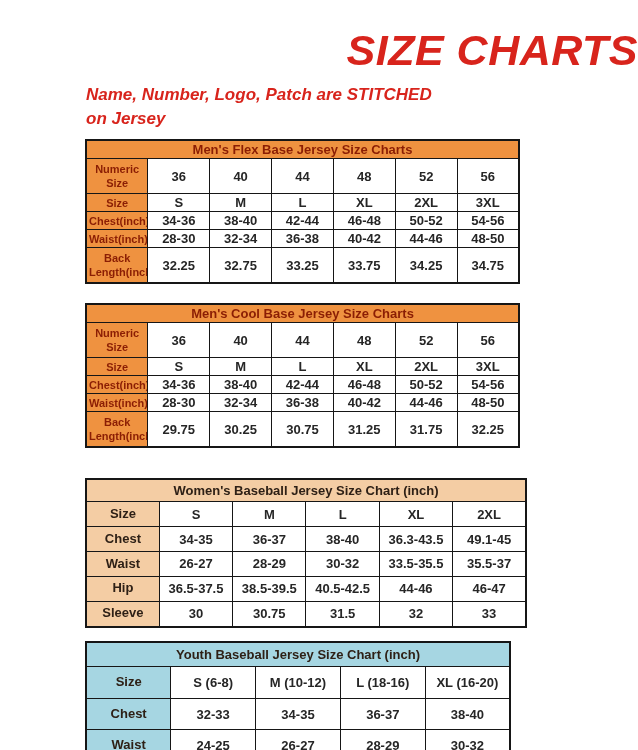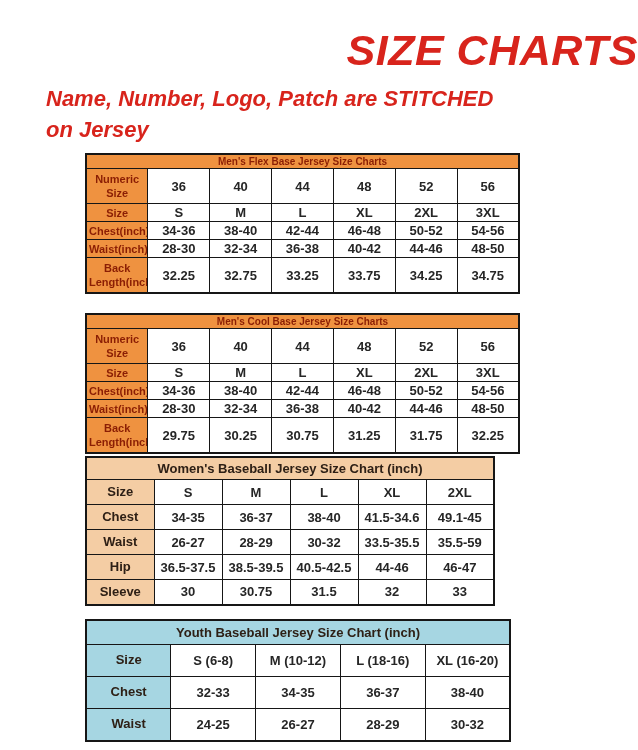--- a/index.html
+++ b/index.html
@@ -6,47 +6,47 @@
   body{
     width:638px;height:750px;background:#ffffff;overflow:hidden;
     font-family:"Liberation Sans",sans-serif;font-weight:bold;
   }
   .page-title{
     margin:26px 0 0 0;text-align:right;
     font-size:43px;font-style:italic;font-weight:bold;letter-spacing:0.5px;
     color:var(--title_red);
   }
   .page-subtitle{
-    margin:8px 0 0 46px;width:470px;
-    font-size:22px;font-style:italic;font-weight:bold;line-height:1.42;
+    margin:8px 0 0 86px;width:470px;
+    font-size:17px;font-style:italic;font-weight:bold;line-height:1.42;
     color:var(--title_red);white-space:pre-line;
   }
   .tables-wrap{margin-left:85px;}
   table.size-table{
     border-collapse:collapse;table-layout:fixed;
     border:2px solid var(--border);
   }
   table.size-table td{
     border:1.5px solid var(--border);
     text-align:center;vertical-align:middle;
     overflow:hidden;
   }
   .t-title{font-weight:bold;}
   .t-label{font-weight:bold;white-space:pre-line;line-height:1.3;}
   .t-cell{color:var(--cell_text);font-weight:bold;}
   .row-tall td{vertical-align:top;}
   
   .t-orange{margin-top:8px;width:435px;}
-  .t-orange .t-title{background:var(--mens_orange);color:var(--mens_header_text);font-size:10px;padding:1px 2px;}
+  .t-orange .t-title{background:var(--mens_orange);color:var(--mens_header_text);font-size:13px;padding:1px 2px;}
   .t-orange .t-label{background:var(--mens_orange);color:var(--mens_header_text);font-size:11px;padding:1px 2px;width:85px;}
   .t-orange .t-cell{font-size:13px;padding:1px 2px;width:56px;}
   .t-orange .row-tall .t-label{height:32px;}
   .t-orange + .t-orange{margin-top:19px;}
   
-  .t-peach{margin-top:2px;width:410px;}
+  .t-peach{margin-top:30px;width:442px;}
   .t-peach .t-title{background:var(--womens_peach);color:var(--dark_text);font-size:13px;padding:3px 2px;}
   .t-peach .t-label{background:var(--womens_peach);color:var(--dark_text);font-size:13px;padding:3.5px 2px;width:68px;}
   .t-peach .t-cell{font-size:13px;padding:3.5px 2px;width:74px;}
   
   .t-blue{margin-top:13px;width:426px;}
   .t-blue .t-title{background:var(--youth_blue);color:var(--dark_text);font-size:13px;padding:4px 15px;}
   .t-blue .t-label{background:var(--youth_blue);color:var(--dark_text);font-size:13px;padding:7px 2px;width:82px;}
   .t-blue .t-cell{font-size:13px;padding:7px 2px;width:85px;}
 </style>
 </head>
@@ -176,30 +176,30 @@
             <td class="t-cell">M</td>
             <td class="t-cell">L</td>
             <td class="t-cell">XL</td>
             <td class="t-cell">2XL</td>
           </tr>
           <tr>
             <td class="t-label">Chest</td>
             <td class="t-cell">34-35</td>
             <td class="t-cell">36-37</td>
             <td class="t-cell">38-40</td>
-            <td class="t-cell">41.5-34.6</td>
+            <td class="t-cell">36.3-43.5</td>
             <td class="t-cell">49.1-45</td>
           </tr>
           <tr>
             <td class="t-label">Waist</td>
             <td class="t-cell">26-27</td>
             <td class="t-cell">28-29</td>
             <td class="t-cell">30-32</td>
             <td class="t-cell">33.5-35.5</td>
-            <td class="t-cell">35.5-59</td>
+            <td class="t-cell">35.5-37</td>
           </tr>
           <tr>
             <td class="t-label">Hip</td>
             <td class="t-cell">36.5-37.5</td>
             <td class="t-cell">38.5-39.5</td>
             <td class="t-cell">40.5-42.5</td>
             <td class="t-cell">44-46</td>
             <td class="t-cell">46-47</td>
           </tr>
           <tr>

